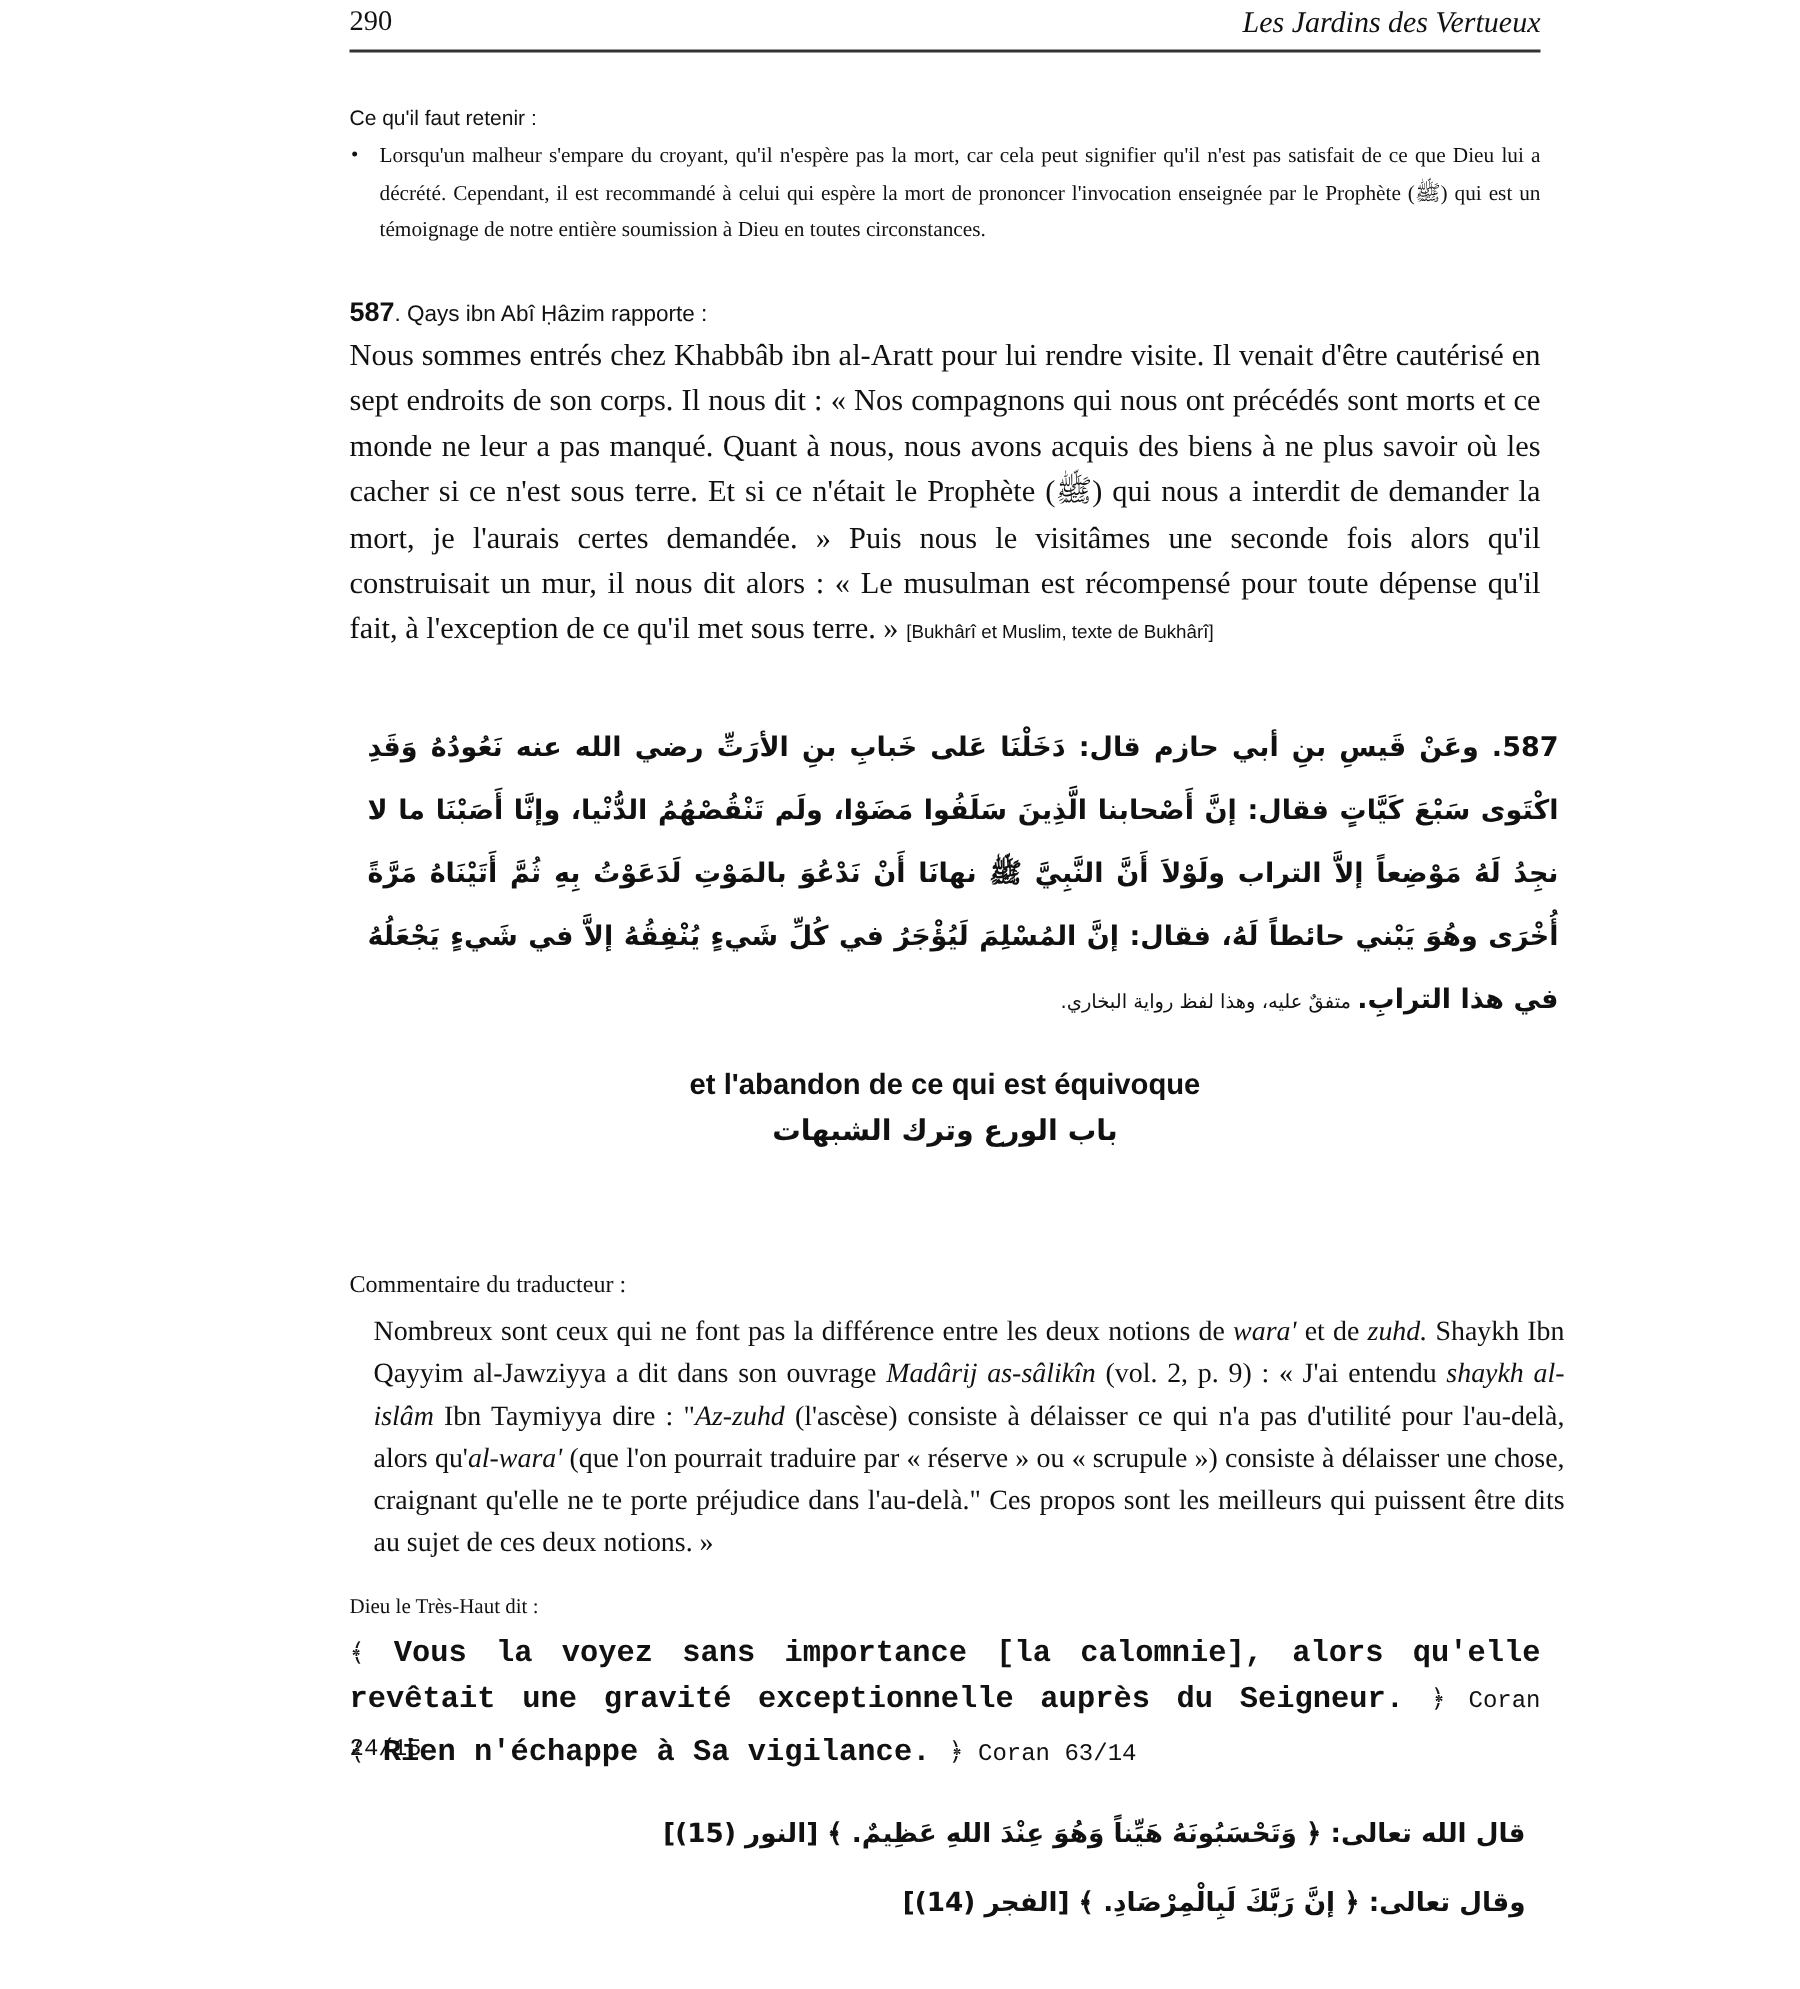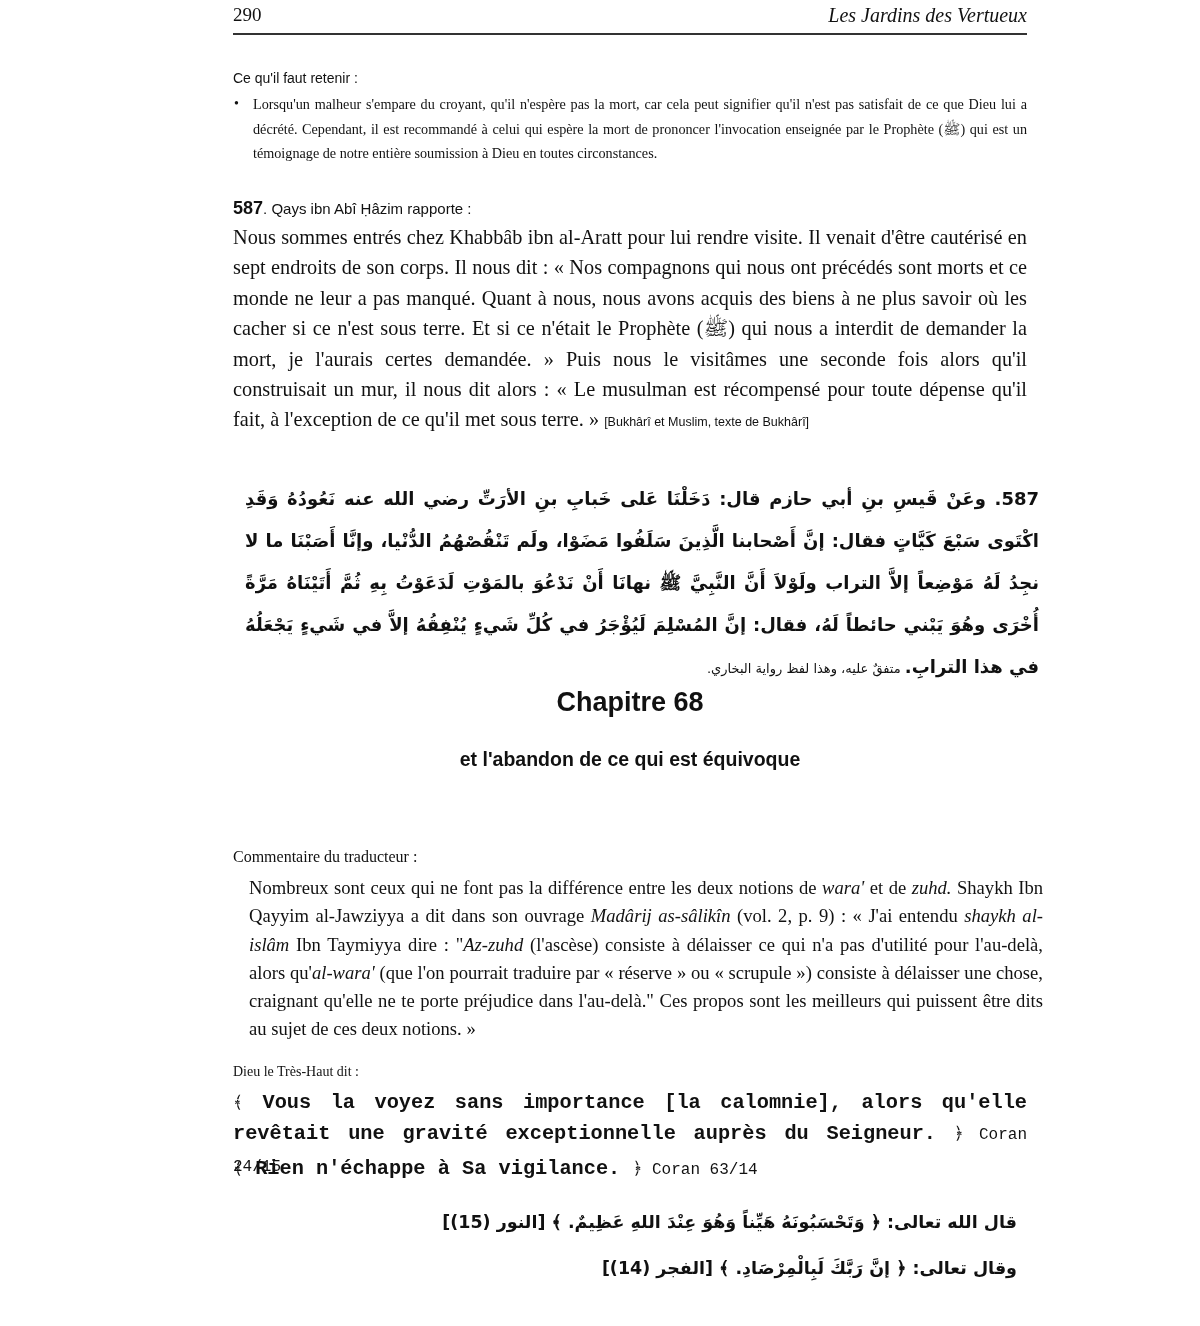--- a/index.html
+++ b/index.html
@@ -72,22 +72,22 @@
   </div>
   <p class="hadith-text">
     <span>Nous sommes entrés chez Khabbâb ibn al-Aratt pour lui rendre visite. Il venait d'être cautérisé en sept endroits de son corps. Il nous dit : « Nos compagnons qui nous ont précédés sont morts et ce monde ne leur a pas manqué. Quant à nous, nous avons acquis des biens à ne plus savoir où les cacher si ce n'est sous terre. Et si ce n'était le Prophète (ﷺ) qui nous a interdit de demander la mort, je l'aurais certes demandée. » Puis nous le visitâmes une seconde fois alors qu'il construisait un mur, il nous dit alors : « Le musulman est récompensé pour toute dépense qu'il fait, à l'exception de ce qu'il met sous terre. » </span><span class="source-ref">[Bukhârî et Muslim, texte de Bukhârî]</span>
   </p>
 
   <p class="hadith-arabic arabic">
     <span>587. وعَنْ قَيسِ بنِ أبي حازم قال: دَخَلْنَا عَلى خَبابِ بنِ الأرَتِّ رضي الله عنه نَعُودُهُ وَقَدِ اكْتَوى سَبْعَ كَيَّاتٍ فقال: إنَّ أَصْحابنا الَّذِينَ سَلَفُوا مَضَوْا، ولَم تَنْقُصْهُمُ الدُّنْيا، وإنَّا أَصَبْنَا ما لا نجِدُ لَهُ مَوْضِعاً إلاَّ التراب ولَوْلاَ أَنَّ النَّبِيَّ ﷺ نهانَا أَنْ نَدْعُوَ بالمَوْتِ لَدَعَوْتُ بِهِ ثُمَّ أَتَيْنَاهُ مَرَّةً أُخْرَى وهُوَ يَبْني حائطاً لَهُ، فقال: إنَّ المُسْلِمَ لَيُؤْجَرُ في كُلِّ شَيءٍ يُنْفِقُهُ إلاَّ في شَيءٍ يَجْعَلُهُ في هذا الترابِ.</span><span class="arabic-note"> متفقٌ عليه، وهذا لفظ رواية البخاري.</span>
   </p>
 
   <div class="chapter">
-    <div class="chapter-num">Chapitre 68</div>
     <div class="chapter-sub">et l'abandon de ce qui est équivoque</div>
+    <div class="chapter-ar">باب الورع وترك الشبهات</div>
   </div>
 
   <div class="comment-title">Commentaire du traducteur :</div>
   <p class="comment-text"><span>Nombreux sont ceux qui ne font pas la différence entre les deux notions de </span><i>wara'</i><span> et de </span><i>zuhd.</i><span> Shaykh Ibn Qayyim al-Jawziyya a dit dans son ouvrage </span><i>Madârij as-sâlikîn</i><span> (vol. 2, p. 9) : « J'ai entendu </span><i>shaykh al-islâm</i><span> Ibn Taymiyya dire : "</span><i>Az-zuhd</i><span> (l'ascèse) consiste à délaisser ce qui n'a pas d'utilité pour l'au-delà, alors qu'</span><i>al-wara'</i><span> (que l'on pourrait traduire par « réserve » ou « scrupule ») consiste à délaisser une chose, craignant qu'elle ne te porte préjudice dans l'au-delà." Ces propos sont les meilleurs qui puissent être dits au sujet de ces deux notions. »</span></p>
 
   <div class="quran-intro">Dieu le Très-Haut dit :</div>
 
   <p class="quran-verse v1"><span class="orn">﴾</span><span> Vous la voyez sans importance [la calomnie], alors qu'elle revêtait une gravité exceptionnelle auprès du Seigneur. </span><span class="orn">﴿</span><span class="ref"> Coran 24/15</span></p>
 
   <p class="quran-verse v2"><span class="orn">﴾</span><span> Rien n'échappe à Sa vigilance. </span><span class="orn">﴿</span><span class="ref"> Coran 63/14</span></p>

